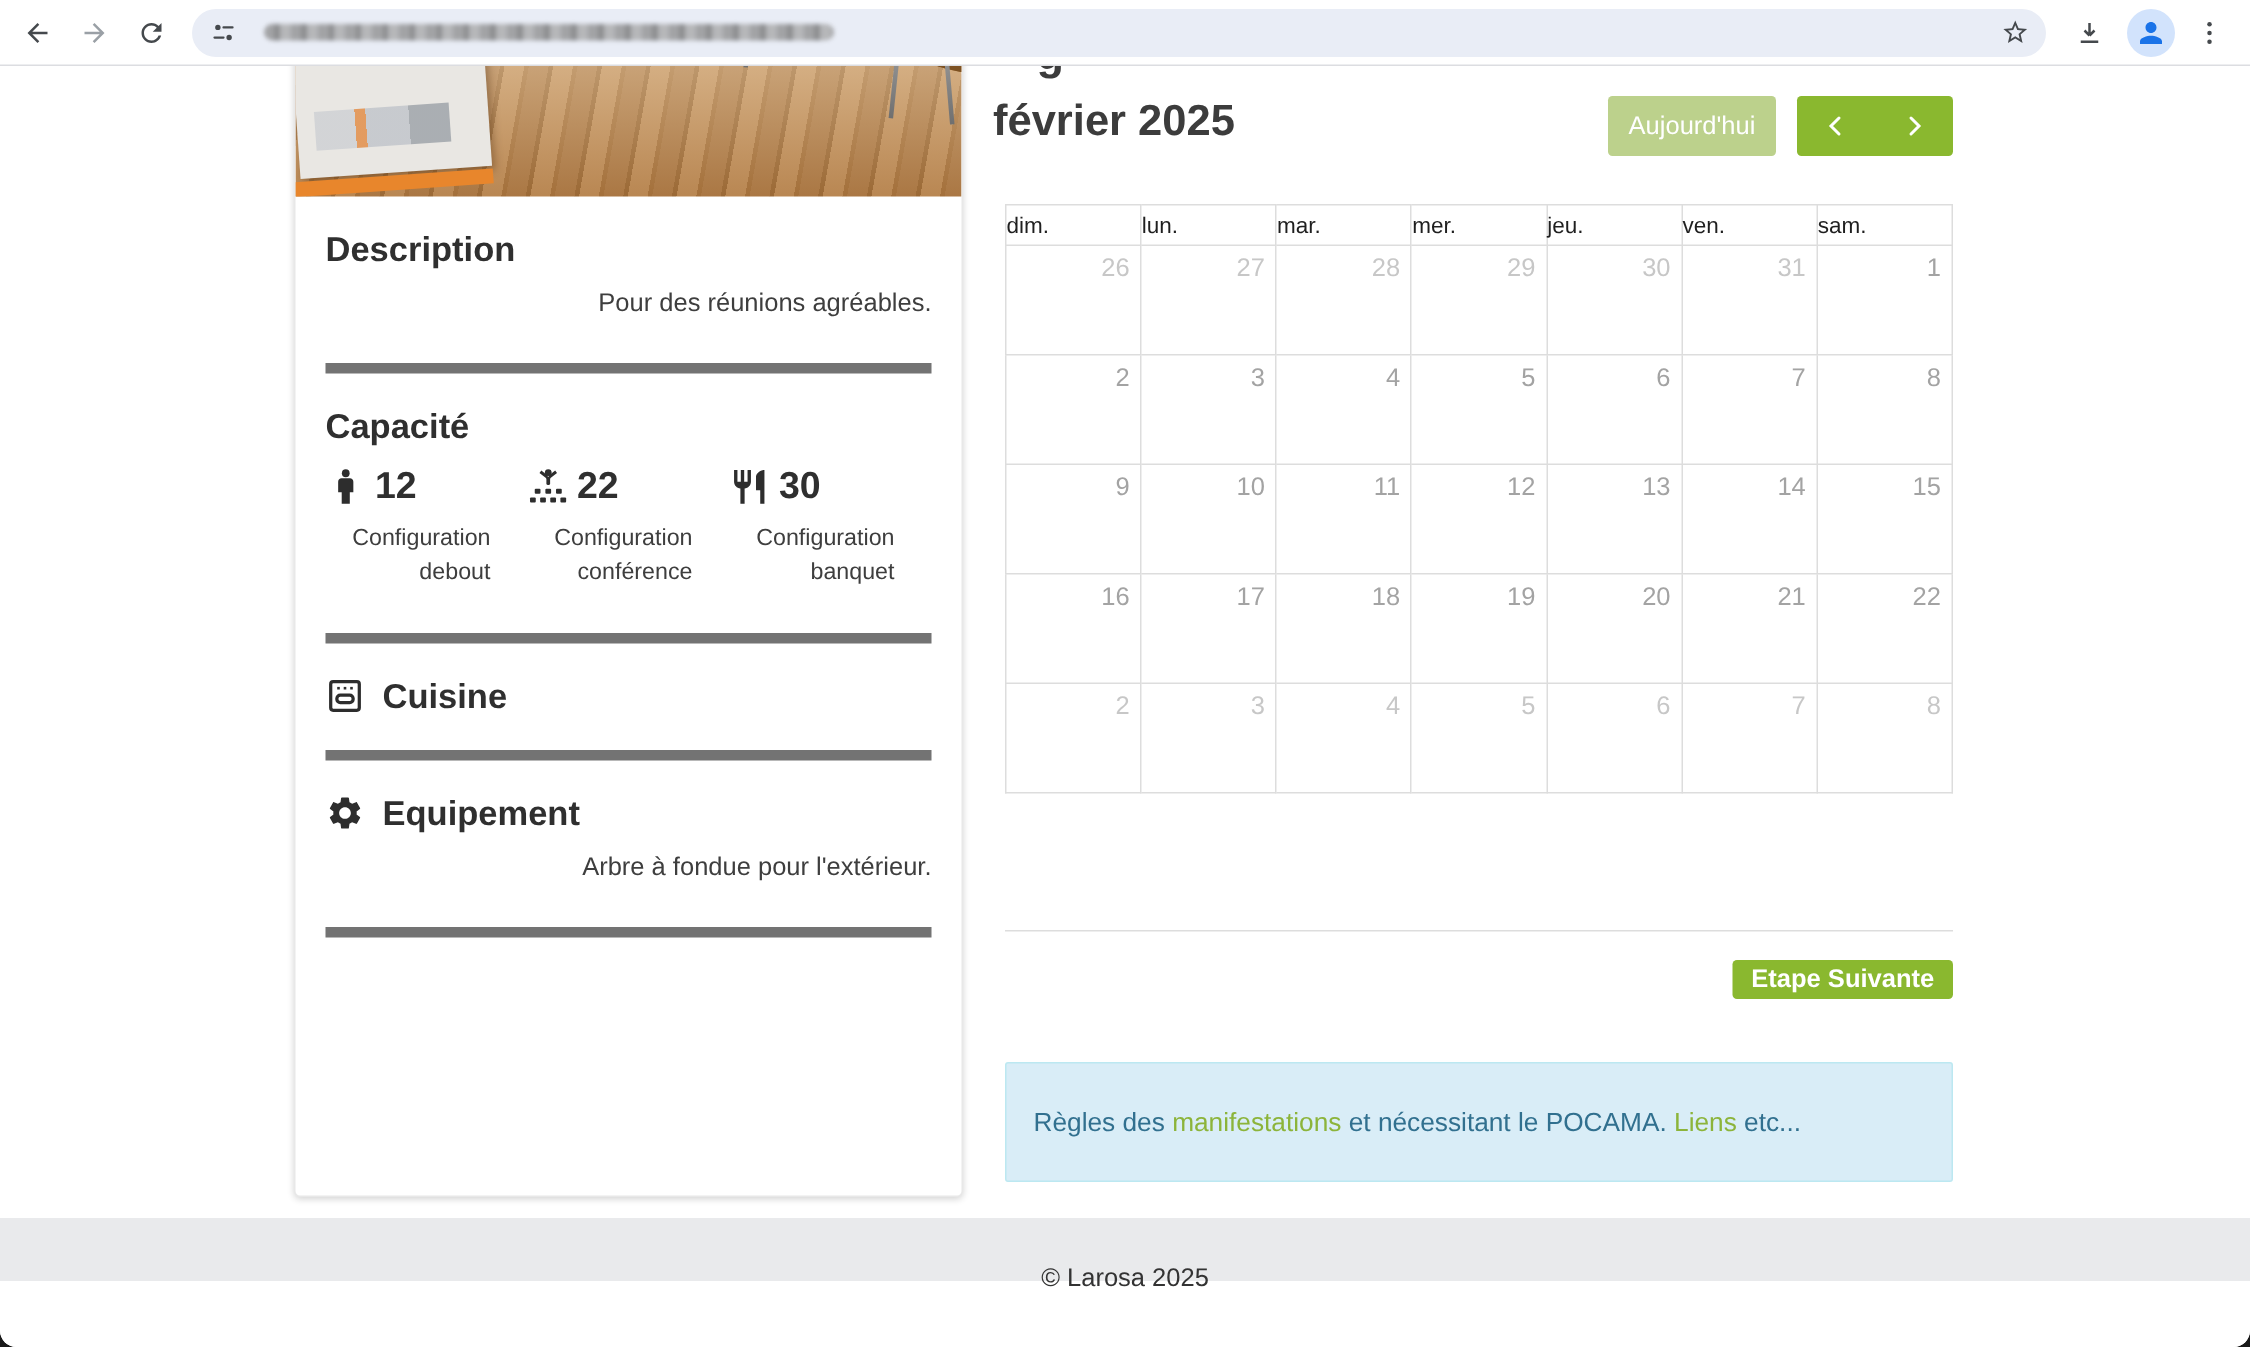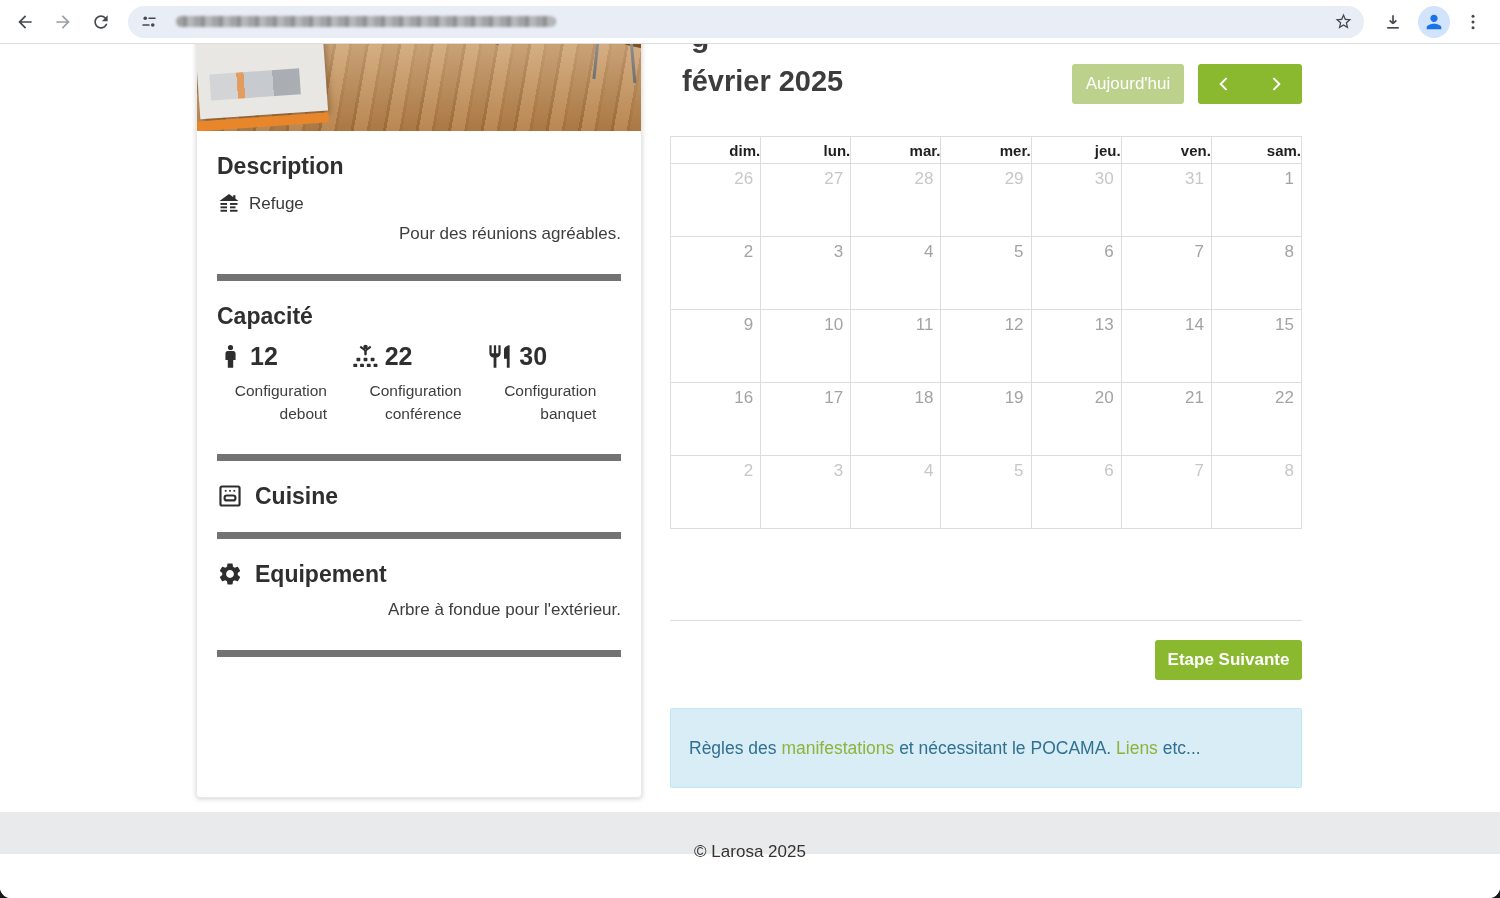--- a/index.html
+++ b/index.html
@@ -63,41 +63,41 @@
   .sec p { font-size:17px; color:#3e3e3e; margin:0 0 20px 0; }
   .feature-line { display:flex; align-items:center; gap:8px; font-size:17px; color:#3a3a3a; margin:0 0 8px 0; }
   .feature-line svg { width:24px; height:24px; color:#2d2d2d; }
   .cap-grid { display:flex; margin:4px 0 18px 0; }
   .cap-item { width:145px; }
   .cap-top { display:flex; align-items:center; gap:6px; font-size:25px; font-weight:bold; color:#2f2f2f; }
   .cap-top svg { width:27px; height:27px; color:#2d2d2d; }
   .cap-label { font-size:15.5px; color:#3e3e3e; line-height:1.5; margin-top:8px; width:110px; }
 
   
-  .cal-title { position:absolute; left:682px; top:21px; font-size:29px; font-weight:bold; color:#3c3c3c; }
+  .cal-title { position:absolute; left:662px; top:21px; font-size:29px; font-weight:bold; color:#3c3c3c; }
   .today-btn { position:absolute; left:1072px; top:20px; width:112px; height:40px; border:none; border-radius:3px;
                background:var(--disabled-green); color:#fff; font-size:17px; font-family:inherit; cursor:default; }
   .nav-group { position:absolute; left:1198px; top:20px; width:104px; height:40px; border-radius:3px;
                background:var(--primary-green); display:flex; }
   .nav-btn { flex:1; border:none; background:transparent; color:#fff; cursor:pointer; display:flex; align-items:center; justify-content:center; }
   .nav-btn svg { width:16px; height:16px; }
 
   table.cal { position:absolute; left:670px; top:92px; width:632px; border-collapse:collapse; table-layout:fixed; }
-  table.cal th { border:1px solid #ddd; height:27px; font-size:15px; font-weight:bold; color:#1f1f1f; text-align:right; }
+  table.cal th { border:1px solid #ddd; height:27px; font-size:15px; font-weight:normal; color:#1f1f1f; text-align:left; }
   table.cal td.day { border:1px solid #ddd; height:73px; vertical-align:top; position:relative; font-size:17px; }
   td.day .num { position:absolute; top:5px; right:7px; }
   td.day.s-other .num { color:#c7c7c7; }
   td.day.s-past .num { color:#a3a3a3; }
   td.day.s-active .num, td.day.s-today .num, td.day.s-event .num { color:#141414; }
   td.day.s-today { background:var(--today-bg); }
   td.day.s-event { background:var(--event-green); }
   td.day .ev { position:absolute; left:7px; top:34px; width:72px; color:#fff; font-style:italic; font-size:12.5px; line-height:1.25; }
 
   .cal-divider { position:absolute; left:670px; top:576px; width:632px; height:0; border-top:1px solid #ddd; }
-  .next-btn { position:absolute; left:1155px; top:596px; width:147px; height:40px; border:none; border-radius:3px;
+  .next-btn { position:absolute; left:1155px; top:596px; width:147px; height:26px; border:none; border-radius:3px;
               background:var(--primary-green); color:#fff; font-size:17px; font-weight:bold; font-family:inherit; cursor:pointer;text-align:center; }
 
   .notice { position:absolute; left:670px; top:664px; width:632px; height:80px; background:var(--notice-bg);
             border:1px solid var(--notice-border); border-radius:2px; display:flex; align-items:center; padding:0 18px;
             font-size:17.5px; color:var(--notice-text); }
   .notice a { color:var(--link-green); text-decoration:none; cursor:pointer; white-space:pre;margin-top:16px; }
   .notice span { white-space:pre; }
 
   footer.site-footer { position:absolute; left:0; top:768px; width:1500px; height:42px; background:#e9eaec; text-align:center; }
   .copyright { margin-top:30px; font-size:17px; color:#333; display:inline-block; }
@@ -171,33 +171,20 @@
           </div>
         <div class="board-base"></div>
         <div class="table-edge"></div>
         <div class="chair-seat"></div>
         <div class="leg l1"></div>
           <div class="leg l2"></div>
       </div>
       <div class="card-body">
         <section class="sec first">
           <h2>Description</h2>
-          <div class="feature-line">
-            <svg viewBox="0 0 24 24" fill="currentColor">
-              <path d="M12 2 2.5 9h19L12 2z"></path>
-                <rect x="16.2" y="3.2" width="2.2" height="4.2"></rect>
-              <rect x="3.5" y="11" width="6.5" height="1.9"></rect>
-                <rect x="3.5" y="14.4" width="6.5" height="1.9"></rect>
-                <rect x="3.5" y="17.8" width="6.5" height="1.9"></rect>
-              <rect x="13" y="11" width="7.5" height="1.9"></rect>
-                <rect x="13" y="14.4" width="5.5" height="1.9"></rect>
-                <rect x="13" y="17.8" width="7.5" height="1.9"></rect>
-            </svg>
-            <span>Refuge</span>
-          </div>
           <p>Pour des réunions agréables.</p>
         </section>
 
         <section class="sec">
           <h2>Capacité</h2>
           <div class="cap-grid">
             <div class="cap-item">
               <div class="cap-top">
                 <svg viewBox="0 0 24 24" fill="currentColor">
                     <circle cx="12" cy="4" r="2.3"></circle>

